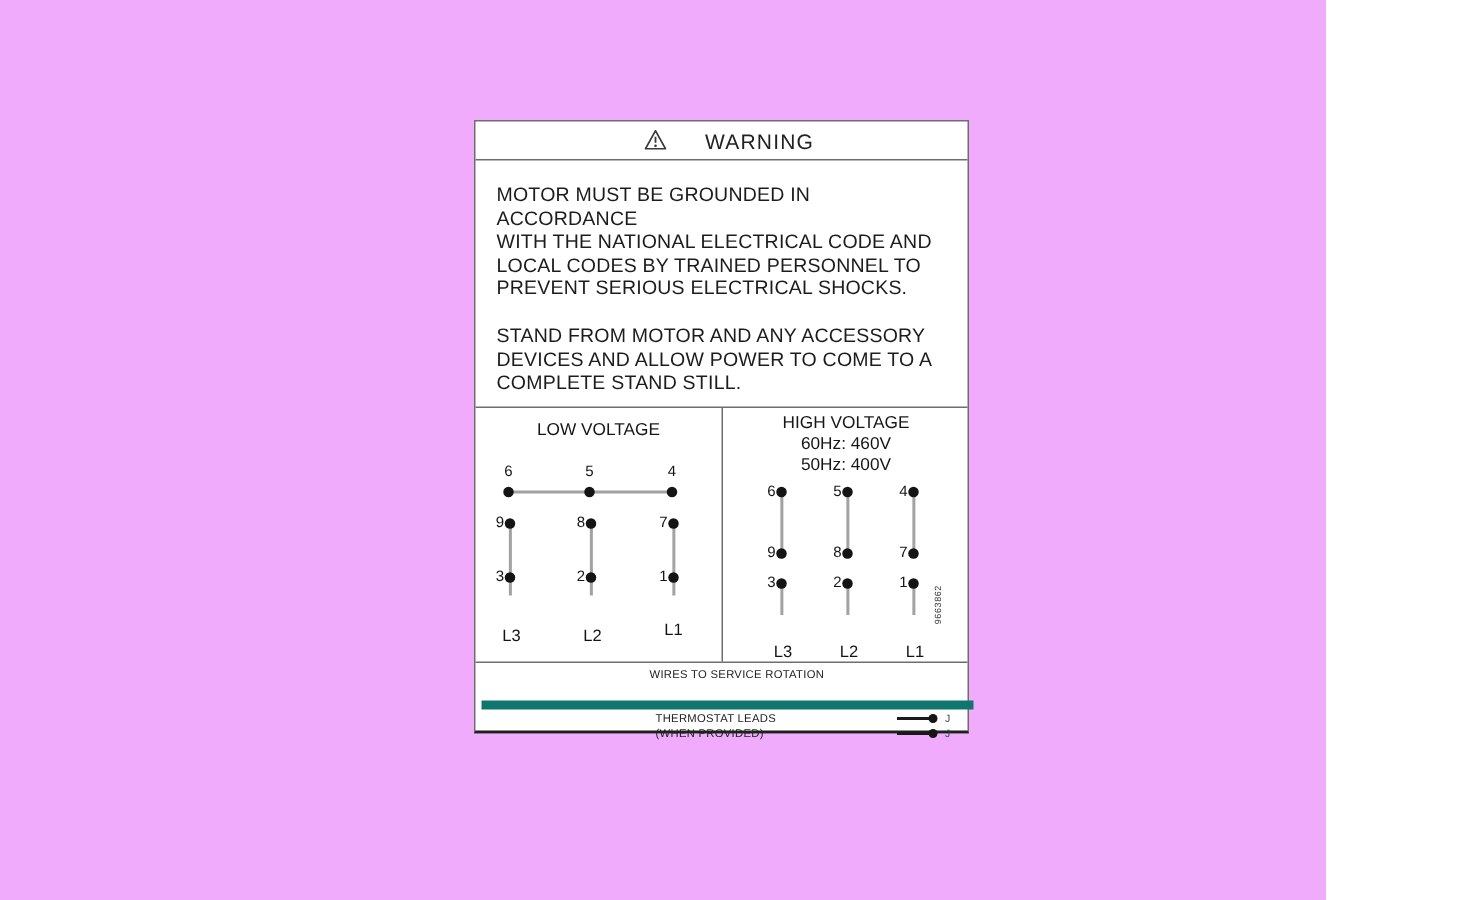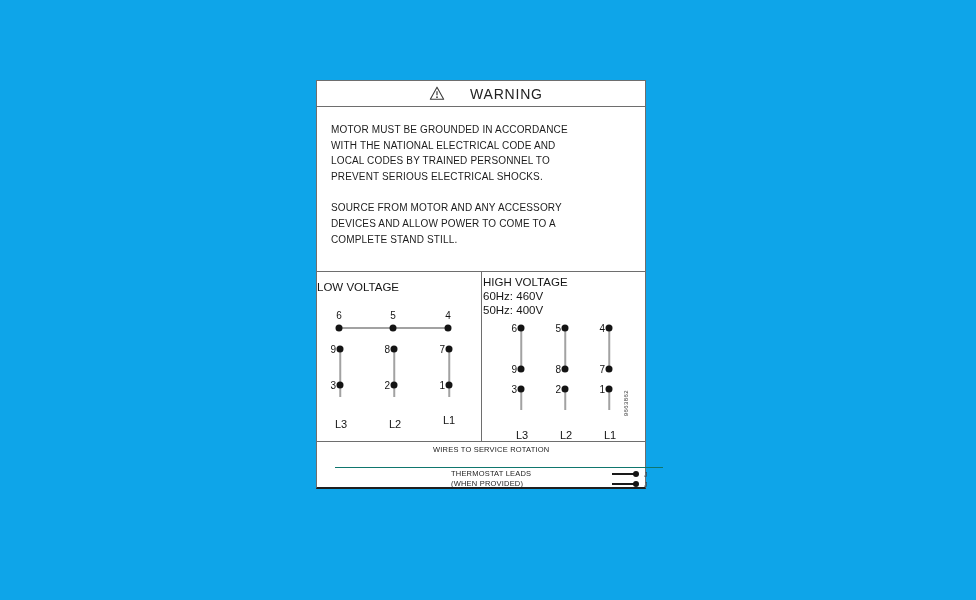--- a/index.html
+++ b/index.html
@@ -1,47 +1,47 @@
 <!DOCTYPE html>
 <html><head>
 <meta charset="utf-8">
 <style>
   * { margin:0; padding:0; box-sizing:border-box; }
   html,body { background:#ffffff; }
   .page {
-    position:relative; width:976px; height:600px; background:#0ea5e9;
+    position:relative; width:884px; height:600px; background:#f0abfc;
     font-family:"Liberation Sans", sans-serif; color:#1a1a1a; overflow:hidden;
   }
   .label-box {
     position:absolute; left:316px; top:80px; width:330px; height:409px;
     border:1px solid #6e6e6e; border-bottom:2px solid #1f1f1f; background:#fff;
   }
   
   .warn-header { position:absolute; left:0; top:0; width:100%; height:26px; border-bottom:1px solid #6e6e6e; }
   .warn-icon { position:absolute; left:112px; top:4px; width:16px; height:17px; }
   .warn-title { position:absolute; left:153px; top:5px; font-size:14px; letter-spacing:0.8px; color:#222; }
   
-  .body-text { position:absolute; left:14px; top:41px; width:300px; font-size:10px; line-height:15.6px; letter-spacing:0.15px; color:#1c1c1c; }
+  .body-text { position:absolute; left:14px; top:41px; width:300px; font-size:13px; line-height:15.6px; letter-spacing:0.15px; color:#1c1c1c; }
   .para2 { margin-top:16px; }
   
   .diagrams { position:absolute; left:0; top:190px; width:100%; height:170px; border-top:1px solid #6e6e6e; }
   .vdivider { position:absolute; left:164px; top:0; width:1px; height:100%; background:#6e6e6e; }
-  .col-title { position:absolute; font-size:11.5px; line-height:15px; color:#161616; }
+  .col-title { position:absolute; text-align:center; font-size:11.5px; line-height:15px; color:#161616; }
   .lv-title { left:0; top:8px; width:164px; }
   .hv-title { left:166px; top:3px; width:162px; line-height:14px; }
   .dot { position:absolute; width:7px; height:7px; border-radius:50%; background:#141414; transform:translate(-50%,-50%); }
   .num { position:absolute; font-size:10px; color:#141414; transform:translate(-50%,-50%); }
   .num-left { position:absolute; font-size:10px; color:#141414; transform:translate(-100%,-50%); }
   .wire-h { position:absolute; height:1.5px; background:#a2a2a2; }
   .wire-v { position:absolute; width:1.5px; background:#a2a2a2; transform:translateX(-50%); }
   .l-label { position:absolute; font-size:11px; color:#141414; transform:translate(-50%,-50%);margin-top:16px; }
   .part-no { position:absolute; left:306px; top:118px; writing-mode:vertical-rl; transform:rotate(180deg); font-size:6px; letter-spacing:0.4px; color:#333; }
   
   .notes-row1 { position:absolute; left:0; top:360px; width:100%; height:26px; border-top:1px solid #6e6e6e; padding:2px 0 0 116px; font-size:7.5px; line-height:12.5px; letter-spacing:0.2px; color:#222; }
-  .notes-row2 { position:absolute; left:18px; top:386px; width:100%; height:21px; border-top:1px solid #0f766e; padding:1px 0 0 116px; font-size:7.5px; line-height:10px; letter-spacing:0.2px; color:#222; }
+  .notes-row2 { position:absolute; left:4px; top:386px; width:100%; height:21px; border-top:6px solid #0f766e; padding:1px 0 0 116px; font-size:7.5px; line-height:10px; letter-spacing:0.2px; color:#222; }
   .lead-wire { position:absolute; width:22px; height:1.5px; background:#1a1a1a; }
   .lead-dot { position:absolute; width:6px; height:6px; border-radius:50%; background:#141414; transform:translate(-50%,-50%); }
   .lead-j { position:absolute; font-size:7px; color:#36454f; }
 </style>
 </head>
 <body>
 
 <div class="page">
   <div class="label-box">
 
@@ -57,21 +57,21 @@
     </div>
 
     <div class="body-text">
       <div class="para1">
         <div>MOTOR MUST BE GROUNDED IN ACCORDANCE</div>
         <div>WITH THE NATIONAL ELECTRICAL CODE AND</div>
         <div>LOCAL CODES BY TRAINED PERSONNEL TO</div>
         <div>PREVENT SERIOUS ELECTRICAL SHOCKS.</div>
       </div>
       <div class="para2">
-        <div>SOURCE FROM MOTOR AND ANY ACCESSORY</div>
+        <div>STAND FROM MOTOR AND ANY ACCESSORY</div>
         <div>DEVICES AND ALLOW POWER TO COME TO A</div>
         <div>COMPLETE STAND STILL.</div>
       </div>
     </div>
 
     <div class="diagrams">
       <div class="vdivider"></div>
 
       <div class="col-title lv-title">
         <div>LOW VOLTAGE</div>

